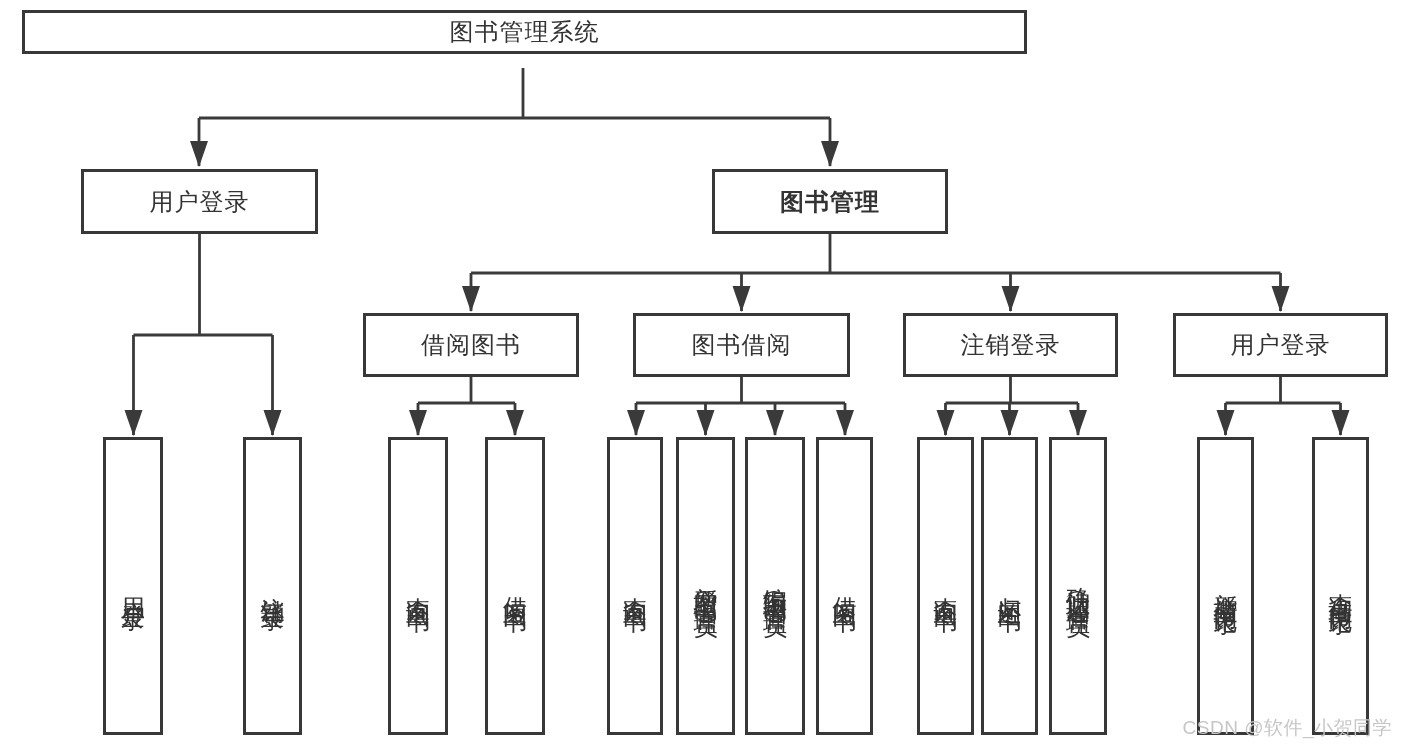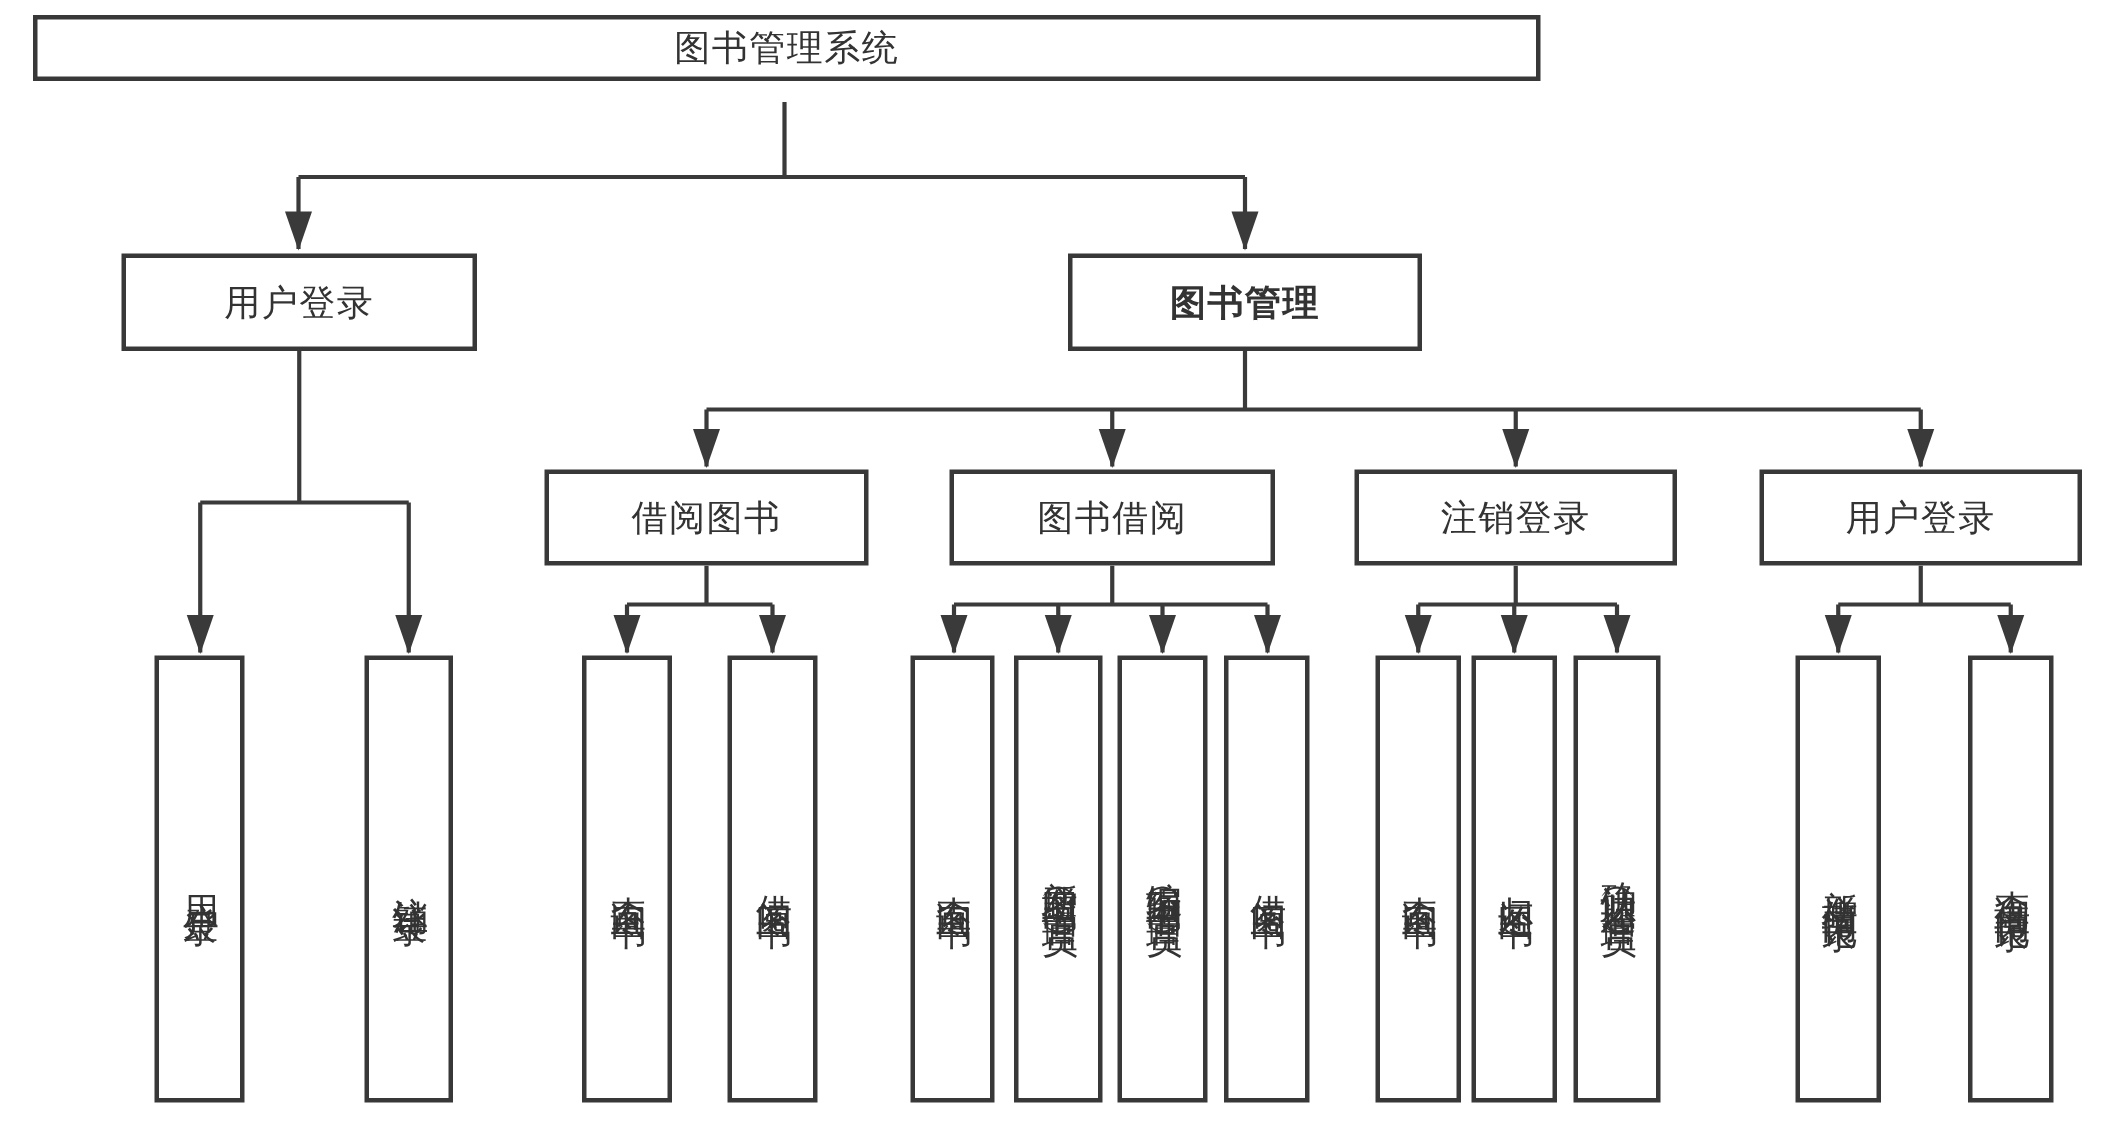--- a/index.html
+++ b/index.html
@@ -172,14 +172,15 @@
     <span>确认归还（管理员）</span>
   </div>
 
   <div class="box vbox" style="left:1197px; top:437px; width:57px; height:298px;">
     <span>新增借阅记录</span>
   </div>
   <div class="box vbox" style="left:1312px; top:437px; width:57px; height:298px;">
     <span>查询借阅记录</span>
   </div>
 
+  <div class="watermark">CSDN @软件_小贺同学</div>
 
 </div>
 
 </body></html>

